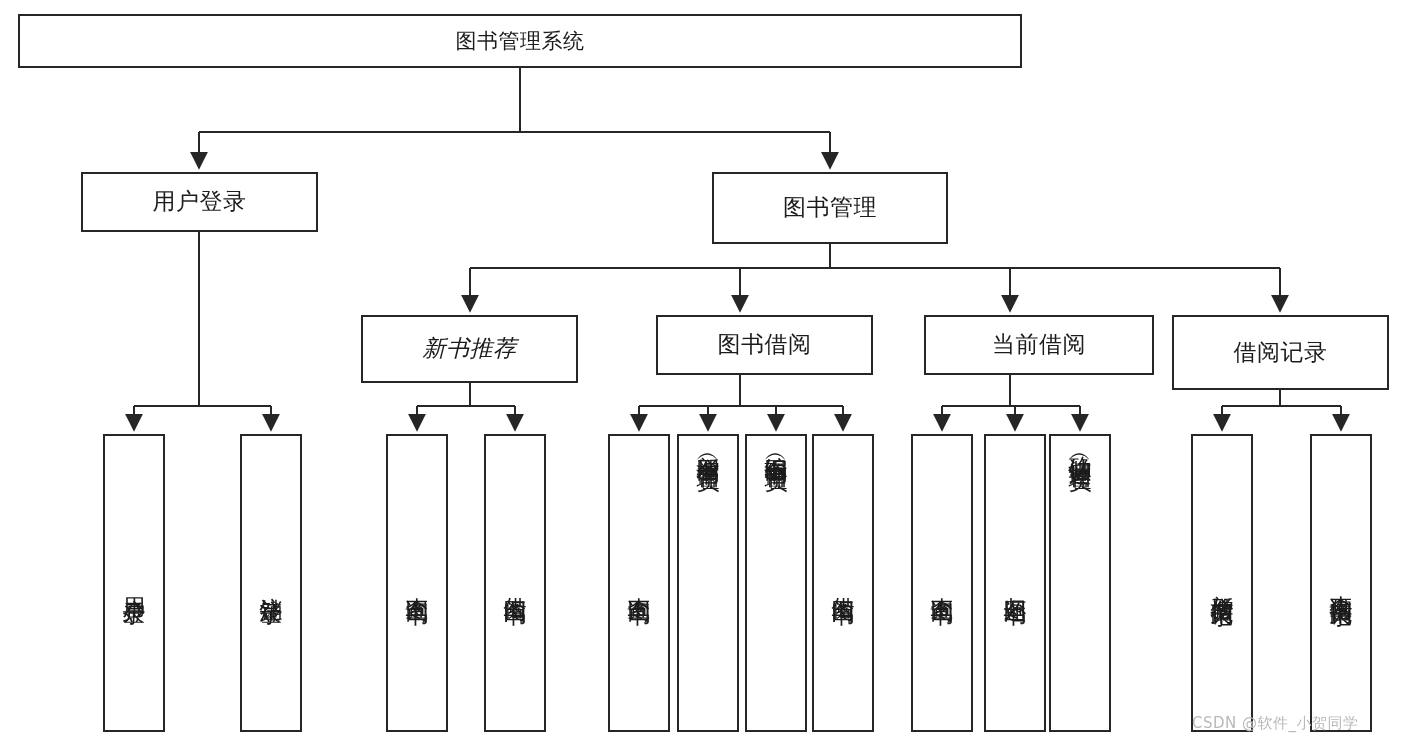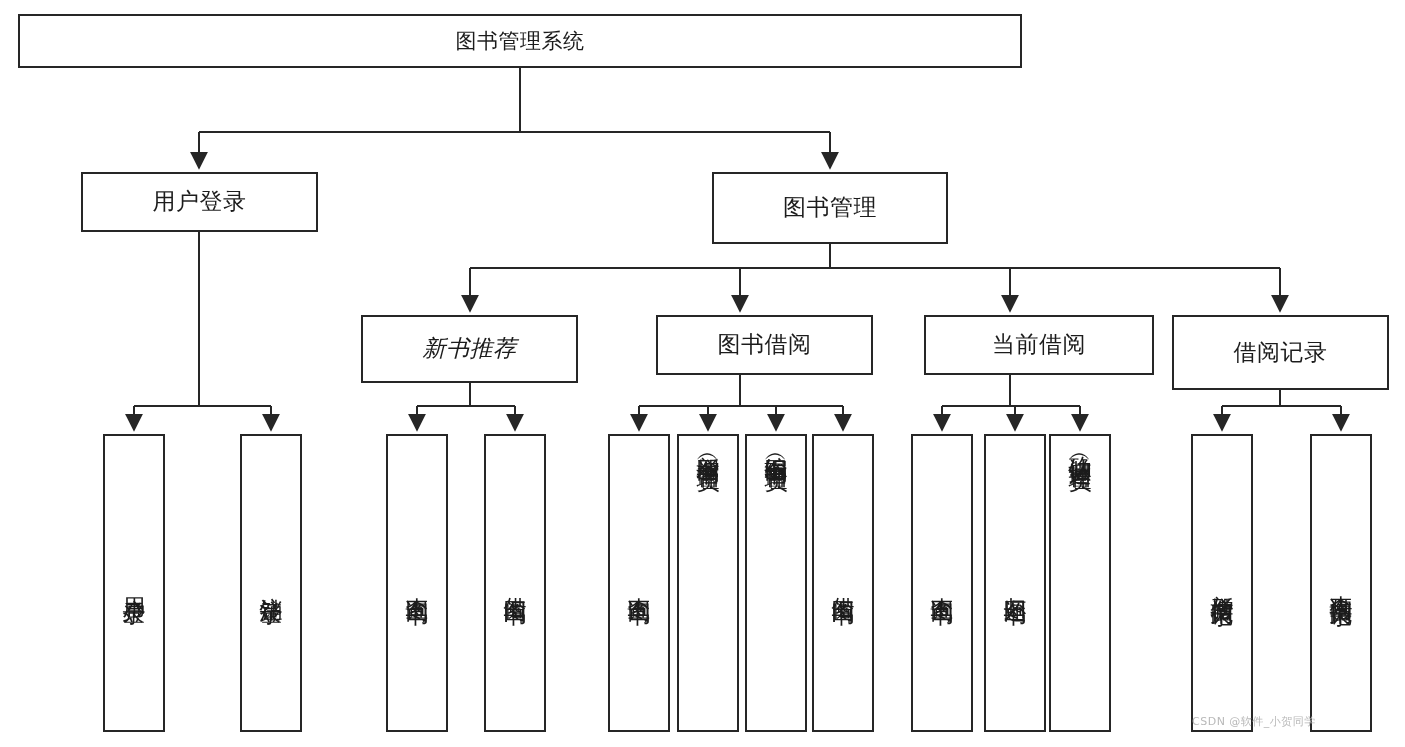--- a/index.html
+++ b/index.html
@@ -64,21 +64,21 @@
     white-space: nowrap;
   }
   .node.vert.centered {
     align-items: center;
     padding-top: 0;
   }
   #watermark {
     position: absolute;
     left: 1192px;
     top: 714px;
-    font-size: 11px;
+    font-size: 15px;
     color: #b9b9b9;
     letter-spacing: 0.5px;
     white-space: nowrap;
     z-index: 5;
     font-family: "DejaVu Sans", "Liberation Sans", sans-serif;
   }
 </style>
 </head>
 <body>
 

